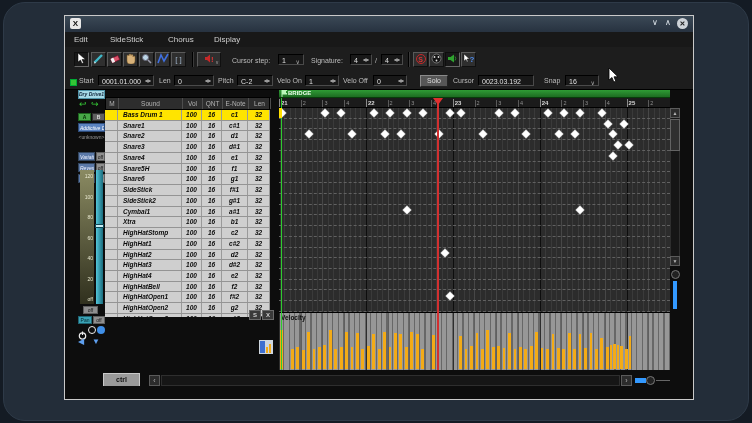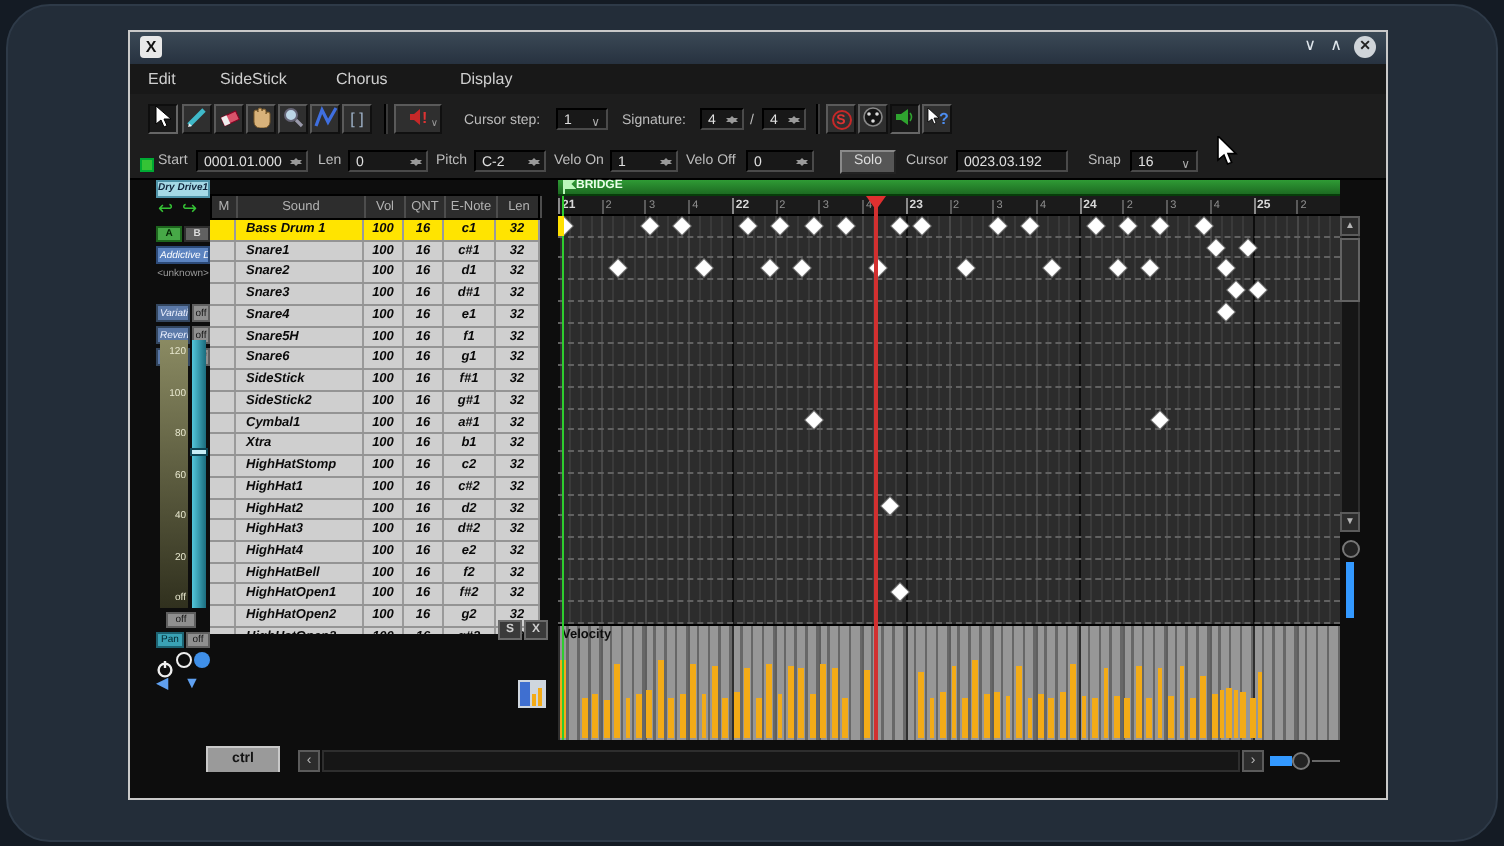--- a/index.html
+++ b/index.html
@@ -117,21 +117,21 @@
     <div id="xicon">X</div>
     <div class="winbtn" style="right:32px;">∨</div>
     <div class="winbtn" style="right:19px;">∧</div>
     <div id="btn-close">✕</div>
   </div>
 
   <div id="menubar">
     <span class="menu-item" style="left:9px;">Edit</span>
     <span class="menu-item" style="left:45px;">SideStick</span>
     <span class="menu-item" style="left:103px;">Chorus</span>
-    <span class="menu-item" style="left:165px;">Display</span>
+    <span class="menu-item" style="left:149px;">Display</span>
   </div>
 
   <div id="toolbar1">
     <div class="tbtn sel" style="left:9px;">
       <svg width="10" height="11" viewBox="0 0 10 11">
             <path d="M1 0 L1 9 L3.5 7 L5 10.5 L6.5 9.8 L5 6.5 L8.5 6.5 Z" fill="#fff" stroke="#000" stroke-width="0.5"></path>
           </svg>
     </div>
     <div class="tbtn" style="left:26px;">
       <svg width="11" height="11" viewBox="0 0 11 11">

